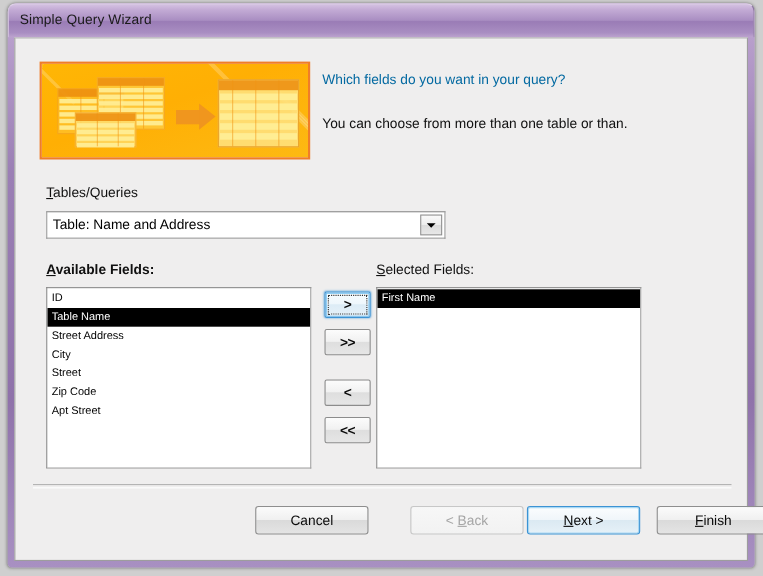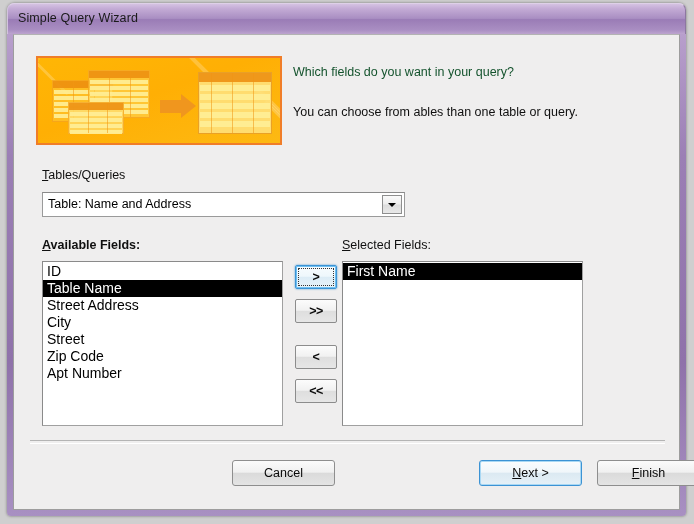--- a/index.html
+++ b/index.html
@@ -129,21 +129,21 @@
     border-bottom: 12px solid transparent;
     border-left: 15px solid #f0961e;
   }
 
   
   #prompt1 {
     position: absolute;
     left: 279px;
     top: 30px;
     font-size: 12.5px;
-    color: #14532d;
+    color: #0369a1;
     white-space: nowrap;
     text-align: right;
   }
   #prompt2 {
     position: absolute;
     left: 279px;
     top: 70px;
     font-size: 12.5px;
     color: #101010;
     white-space: nowrap;
@@ -224,21 +224,21 @@
   #list-selected {
     left: 328px;
     top: 226px;
     width: 241px;
     height: 165px;
   }
   .list-item {
     height: 17px;
     line-height: 17px;
     padding-left: 4px;
-    font-size: 14px;
+    font-size: 10px;
     color: #000;
     white-space: nowrap;
   }
   .list-item.selected {
     background: #000000;
     color: #ffffff;
   }
 
   
   .xfer-btn {
@@ -377,21 +377,21 @@
         <div class="row" style="top:30px; height:6px;"></div>
         <div class="row" style="top:39px; height:6px;"></div>
         <div class="row" style="top:48px; height:6px;"></div>
         <div class="colline" style="left:12px;"></div>
         <div class="colline" style="left:33px;"></div>
         <div class="colline" style="left:54px;"></div>
       </div>
     </div>
 
     <div id="prompt1">Which fields do you want in your query?</div>
-    <div id="prompt2">You can choose from ables than one table or query.</div>
+    <div id="prompt2">You can choose from more than one table or than.</div>
 
     <div id="label-tables" class="field-label"><span class="ul">T</span><span>ables/Queries</span></div>
 
     <div id="combo">
       <div id="combo-value">Table: Name and Address</div>
       <div id="combo-button">
         <div class="tri"></div>
       </div>
     </div>
 
@@ -399,21 +399,21 @@
 
     <div id="label-selected" class="field-label"><span class="ul">S</span><span>elected Fields:</span></div>
 
     <div id="list-available" class="listbox">
       <div class="list-item">ID</div>
       <div class="list-item selected">Table Name</div>
       <div class="list-item">Street Address</div>
       <div class="list-item">City</div>
       <div class="list-item">Street</div>
       <div class="list-item">Zip Code</div>
-      <div class="list-item">Apt Number</div>
+      <div class="list-item">Apt Street</div>
     </div>
 
     <div id="xfer-add" class="xfer-btn focused">
       <span>&gt;</span>
       <span class="focus-ring"></span>
     </div>
     <div id="xfer-add-all" class="xfer-btn">
       <span>&gt;&gt;</span>
     </div>
     <div id="xfer-remove" class="xfer-btn">
@@ -426,19 +426,20 @@
     <div id="list-selected" class="listbox">
       <div class="list-item selected">First Name</div>
     </div>
 
     <div id="separator"></div>
 
     <div id="btn-cancel" class="dlg-btn">
       <span>Cancel</span>
     </div>
 
+    <div id="btn-back" class="dlg-btn"><span>&lt; </span><span class="ul">B</span><span>ack</span></div>
 
     <div id="btn-next" class="dlg-btn"><span class="ul">N</span><span>ext &gt;</span></div>
 
     <div id="btn-finish" class="dlg-btn"><span class="ul">F</span><span>inish</span></div>
 
   </div>
 </div>
 
 </body></html>

